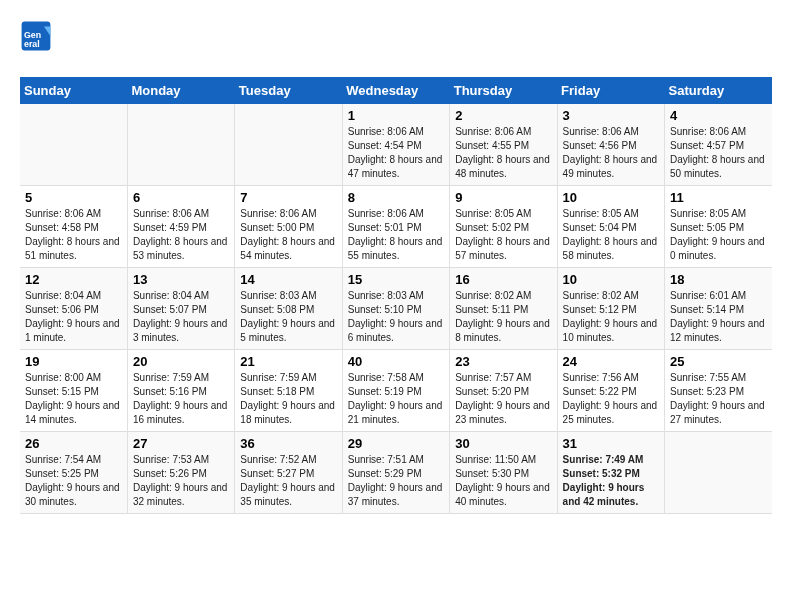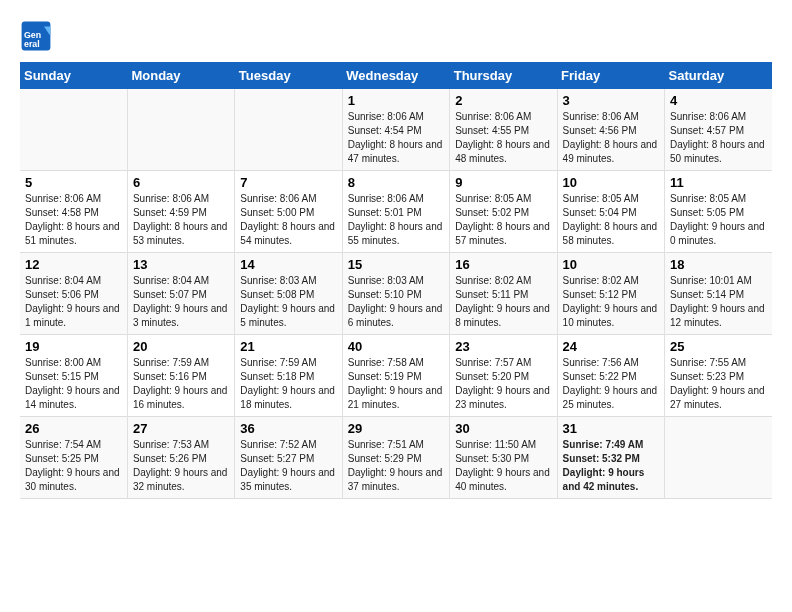--- a/index.html
+++ b/index.html
@@ -7,21 +7,20 @@
       font-family: Arial, sans-serif;
       background: #fff;
       width: 792px;
       min-height: 612px;
       padding: 20px;
     }
     .header-area {
       display: flex;
       justify-content: space-between;
       align-items: center;
-      margin-bottom: 10px;
     }
     .logo {
       display: flex;
       align-items: center;
     }
     .logo-text {
       display: flex;
       flex-direction: column;
       font-size: 18px;
       font-weight: bold;
@@ -43,20 +42,21 @@
       color: #222;
     }
     .calendar-subtitle {
       font-size: 15px;
       color: #444;
     }
     table {
       width: 100%;
       border-collapse: collapse;
       font-size: 11px;
+      margin-top: 25px;
     }
     thead tr th {
       background: #1565c0;
       color: #fff;
       padding: 6px 4px;
       text-align: left;
       font-size: 13px;
       font-weight: bold;
     }
     tbody tr {
@@ -230,21 +230,21 @@
 Daylight: 9 hours and 8 minutes.</div>
         </td>
         <td>
           <span class="day-num">10</span>
           <div class="day-info" style="white-space: pre-line;">Sunrise: 8:02 AM
 Sunset: 5:12 PM
 Daylight: 9 hours and 10 minutes.</div>
         </td>
         <td>
           <span class="day-num">18</span>
-          <div class="day-info" style="white-space: pre-line;">Sunrise: 10:01 AM
+          <div class="day-info" style="white-space: pre-line;">Sunrise: 6:01 AM
 Sunset: 5:14 PM
 Daylight: 9 hours and 12 minutes.</div>
         </td>
       </tr>
       <tr>
         <td>
           <span class="day-num">19</span>
           <div class="day-info" style="white-space: pre-line;">Sunrise: 8:00 AM
 Sunset: 5:15 PM
 Daylight: 9 hours and 14 minutes.</div>

